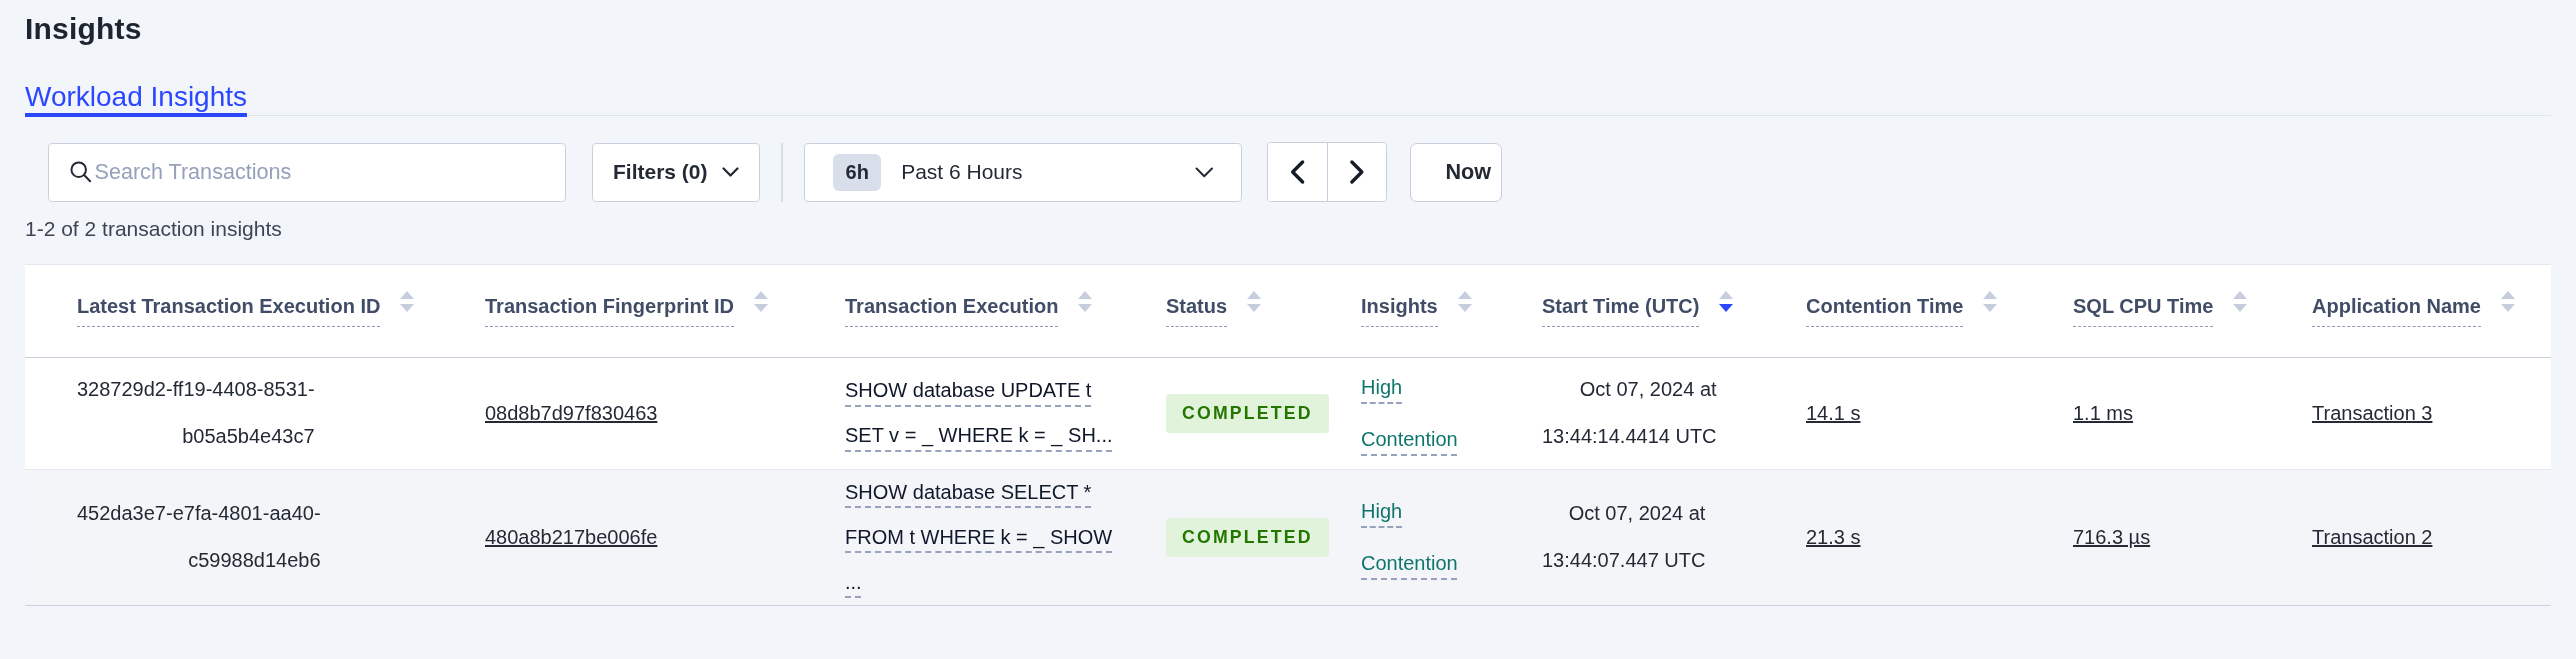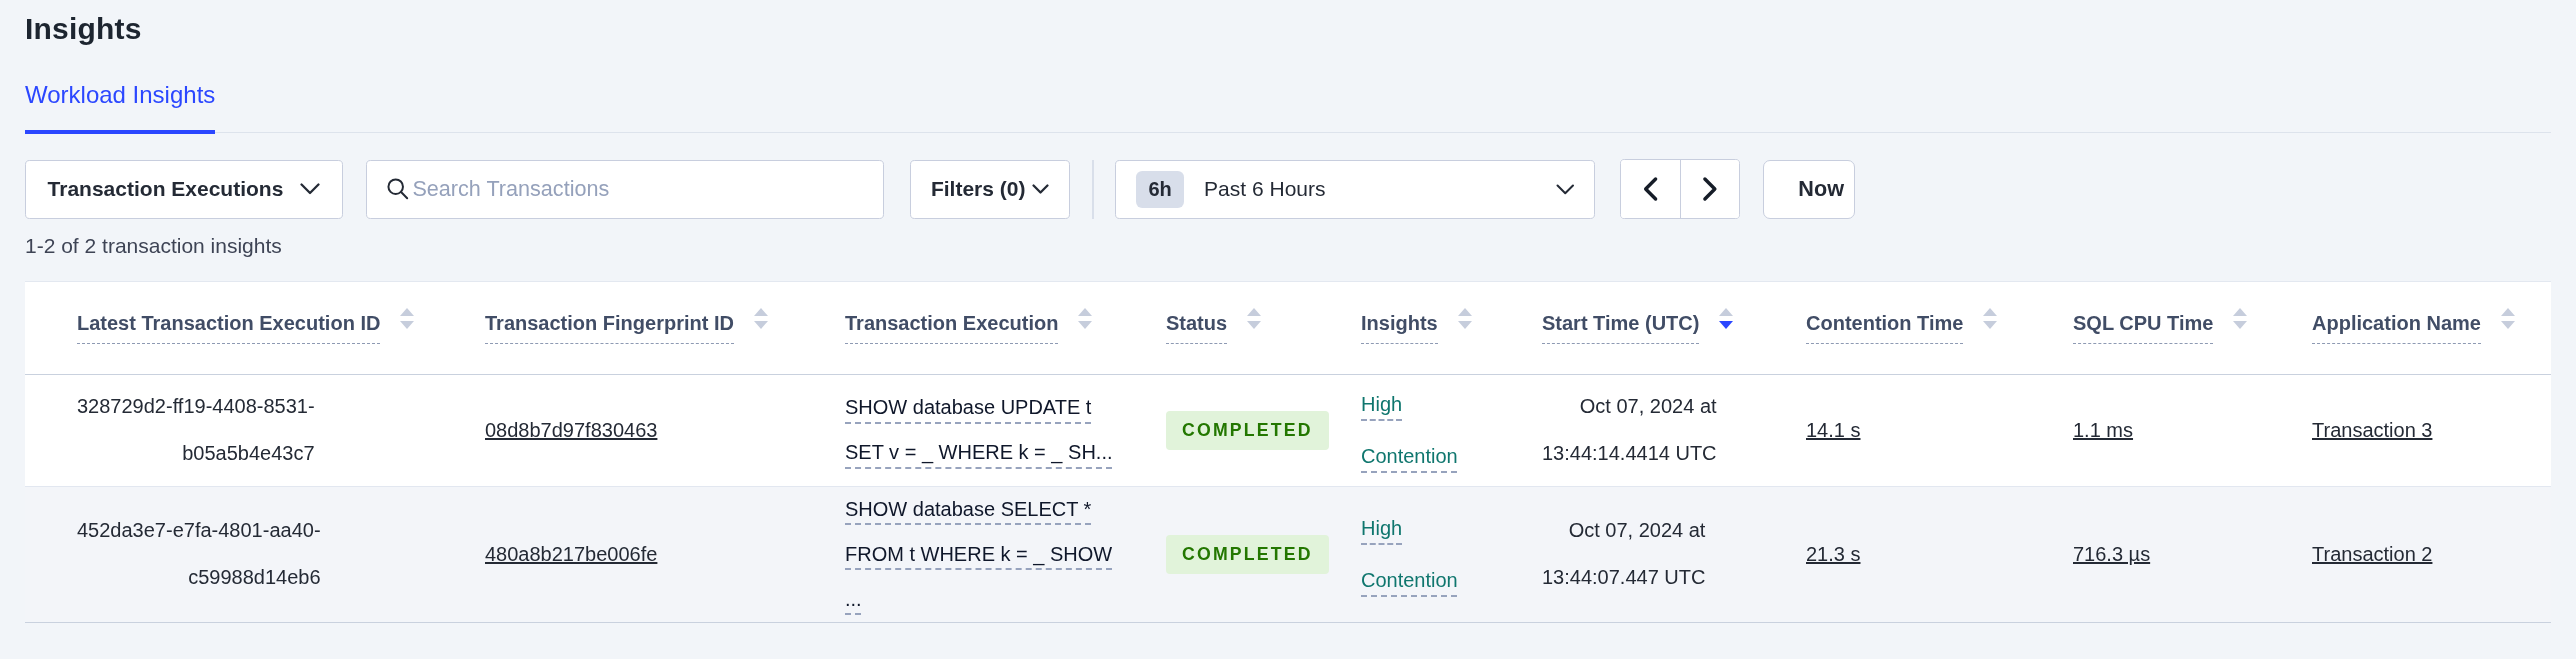--- a/index.html
+++ b/index.html
@@ -9,39 +9,39 @@
     font-family:"Liberation Sans","DejaVu Sans",sans-serif;
     color:#242a35;
     overflow:hidden;
   }
   .page { padding:0 25px; }
 
   
   .page-title { font-size:30px; font-weight:700; color:#1d2530; padding-top:10.8px; line-height:35px; letter-spacing:0.2px; }
 
   .tabbar { display:flex; gap:51px; margin-top:35px; border-bottom:1.5px solid #dde3ec; }
-  .tab { font-size:24px; font-weight:500; color:#39404e; padding-bottom:21px; cursor:pointer; }
+  .tab { font-size:28px; font-weight:500; color:#39404e; cursor:pointer; }
   .tab.active { color:#2b47ff; border-bottom:4.6px solid #2b47ff; margin-bottom:-1.5px; }
 
   
   .toolbar { margin-top:26px; display:flex; align-items:center; }
   .ctl {
     height:59px; background:#fff; border:0.8px solid #c8cede; border-radius:4.6px;
     display:flex; align-items:center; font-size:21px; color:#242a35; cursor:pointer;
   }
   .btn-dropdown { padding:0 21.6px; gap:17px; font-weight:600; }
   .searchbox { width:518px; margin-left:23px; padding:0 18.5px; gap:1px; cursor:text; }
   .searchbox input {
     border:none; outline:none; background:transparent; flex:1;
     font-family:inherit; font-size:21.6px; color:#242a35;
   }
   .searchbox input::placeholder { color:#95a1bb; }
-  .btn-filters { margin-left:26px; padding:16px 20px; gap:7px; font-weight:600; }
+  .btn-filters { margin-left:26px; padding:16px 20px; gap:14px; font-weight:600; }
   .vdivider { width:1.5px; height:59px; background:#d9dfea; margin:0 21.6px; }
-  .timepicker { width:480px; padding:0 20px; gap:20px; }
+  .timepicker { width:438px; padding:0 28px; gap:20px; }
   .chip { background:#d8deea; border-radius:6.2px; padding:7px 12.3px; font-size:20px; font-weight:700; }
   .timepicker .chev { margin-left:auto; }
   .arrow-group {
     margin-left:25px; height:60px; display:flex; border:0.8px solid #c8cede;
     border-radius:4.6px; overflow:hidden; background:#fff;
   }
   .arrow-group button {
     width:59px; border:none; background:#fff; cursor:pointer;
     display:flex; align-items:center; justify-content:center;
   }
@@ -92,28 +92,20 @@
 <div class="page">
 
   <h1 class="page-title">Insights</h1>
 
   <div class="tabbar">
     <div class="tab active">Workload Insights</div>
   </div>
 
   <div class="toolbar">
 
-    <div class="ctl btn-dropdown">
-      <span>Transaction Executions</span>
-      <span>
-        <svg width="20" height="12.3" viewBox="0 0 26 16">
-            <path d="M2 2 L13 13 L24 2" fill="none" stroke="#242a35" stroke-width="3" stroke-linecap="round" stroke-linejoin="round"></path>
-          </svg>
-      </span>
-    </div>
 
     <div class="ctl searchbox">
       <span>
         <svg width="26" height="26" viewBox="0 0 34 34">
             <circle cx="14" cy="14" r="9.5" fill="none" stroke="#242a35" stroke-width="2.6"></circle>
             <line x1="21" y1="21" x2="29" y2="29" stroke="#242a35" stroke-width="2.6" stroke-linecap="round"></line>
           </svg>
       </span>
       <input type="text" placeholder="Search Transactions" style="">
     </div>

